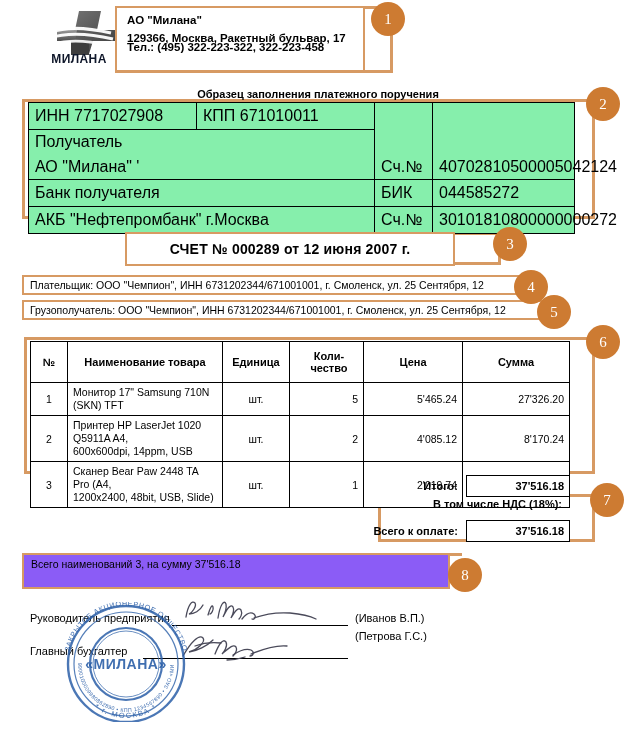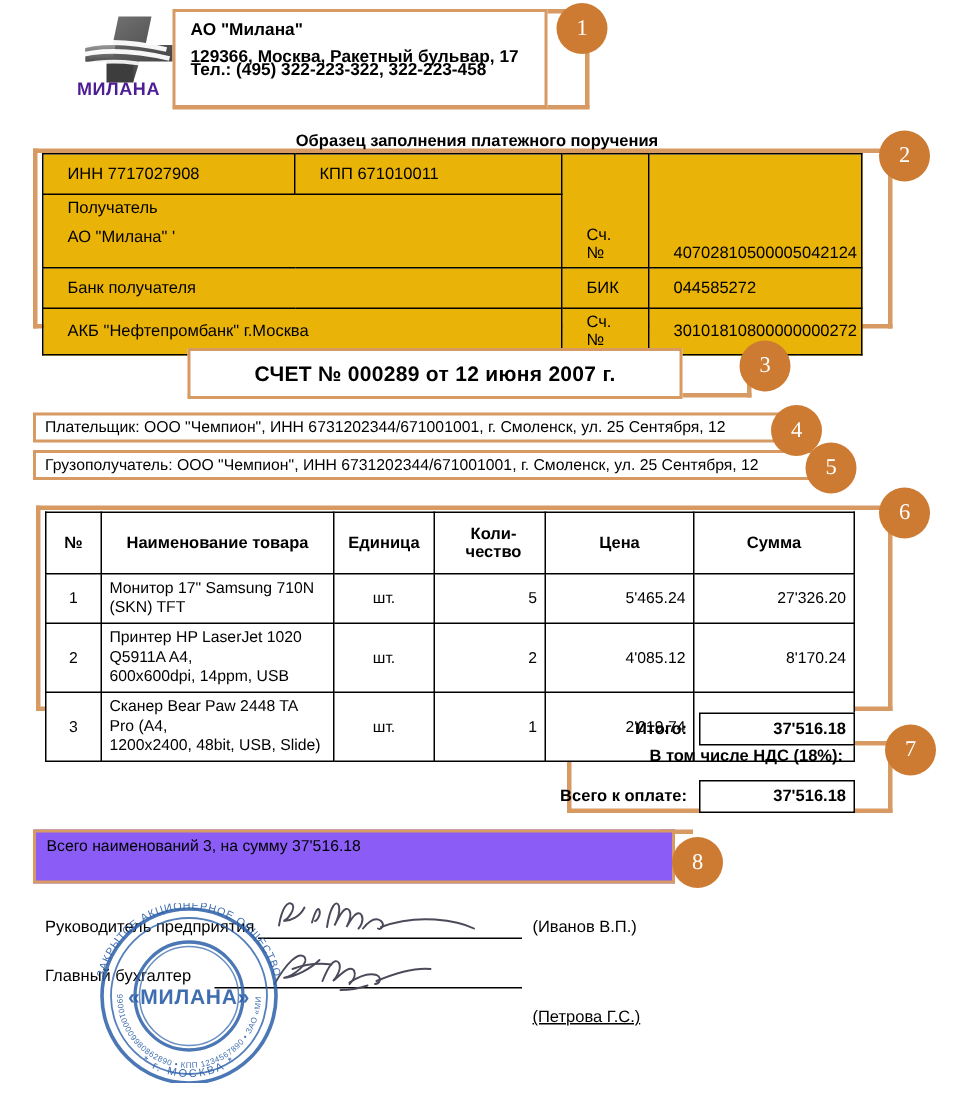--- a/index.html
+++ b/index.html
@@ -17,21 +17,21 @@
     background:#cd7b32;color:#fff;
     display:flex;align-items:center;justify-content:center;
     font-size:15px;font-family:"Liberation Serif","DejaVu Serif",serif;
     z-index:30;
   }
 
   
   #logo{position:absolute;left:27px;top:8px;width:104px;height:62px;}
   #logoName{
     position:absolute;left:27px;top:52px;width:104px;text-align:center;
-    font-size:12px;font-weight:bold;color:#4c1d95;letter-spacing:.4px;
+    font-size:12px;font-weight:bold;color:#0f172a;letter-spacing:.4px;
   }
   #hdrBox{
     position:absolute;left:115px;top:6px;width:250px;height:66px;
     border:2px solid #d79a63;box-sizing:border-box;background:#fff;
   }
   #hdrBox .ln{
     position:absolute;left:10px;font-size:11.5px;font-weight:bold;
     white-space:nowrap;
   }
 
@@ -40,22 +40,22 @@
     position:absolute;left:0;top:88px;width:636px;text-align:center;
     font-size:11px;font-weight:bold;
   }
 
   
   #bankTbl{
     position:absolute;left:28px;top:102px;width:546px;
     border-collapse:collapse;table-layout:fixed;
   }
   #bankTbl td{
-    border:1px solid #000;font-size:11px;padding:3px 16px;height:20px;
-    vertical-align:middle;background:#eab308;
+    border:1px solid #000;font-size:16px;padding:3px 6px;height:20px;
+    vertical-align:middle;background:#86efac;
   }
 
   
   #titleBox{
     position:absolute;left:125px;top:232px;width:330px;height:34px;
     border:2px solid #d79a63;box-sizing:border-box;background:#fff;
     display:flex;align-items:center;justify-content:center;
   }
   #titleBox span{font-size:14px;font-weight:bold;letter-spacing:.2px;}
 
@@ -284,21 +284,21 @@
   <div id="sumBox">
     <div class="l1">Всего наименований 3, на сумму 37'516.18</div>
   </div>
 
   <div class="sigLabel" style="left:30px;top:612px;">Руководитель предприятия</div>
   <div class="sigLine" style="left:172px;top:625px;width:176px;"></div>
   <div class="sigName" style="left:355px;top:612px;">(Иванов В.П.)</div>
 
   <div class="sigLabel" style="left:30px;top:645px;">Главный бухгалтер</div>
   <div class="sigLine" style="left:143px;top:658px;width:205px;"></div>
-  <div class="sigName" style="left:355px;top:672px;text-decoration:underline;">(Петрова Г.С.)</div>
+  <div class="sigName" style="left:355px;top:630px;">(Петрова Г.С.)</div>
 
   <svg class="sigInk" style="left:180px;top:595px;width:180px;height:35px;" viewBox="0 0 180 35" xmlns="http://www.w3.org/2000/svg">
     <g fill="none" stroke="#4a4a5a" stroke-width="1.3" stroke-linecap="round">
       <path d="M6,22 C8,10 12,5 15,8 C17,11 12,18 9,19 C14,19 20,16 23,10"></path>
       <path d="M28,20 C30,13 32,9 33,12 C34,15 31,19 30,19"></path>
       <path d="M38,23 C40,10 44,4 46,9 C47,14 44,20 43,22 C46,16 50,8 53,12 C55,16 52,21 51,23 C54,18 58,11 61,15 C63,19 60,23 59,24"></path>
       <path d="M62,24 C66,19 70,16 74,19 C77,22 74,25 72,24"></path>
       <path d="M74,23 C82,20 95,17 110,18 C122,19 130,21 136,24"></path>
     </g>
   </svg>

